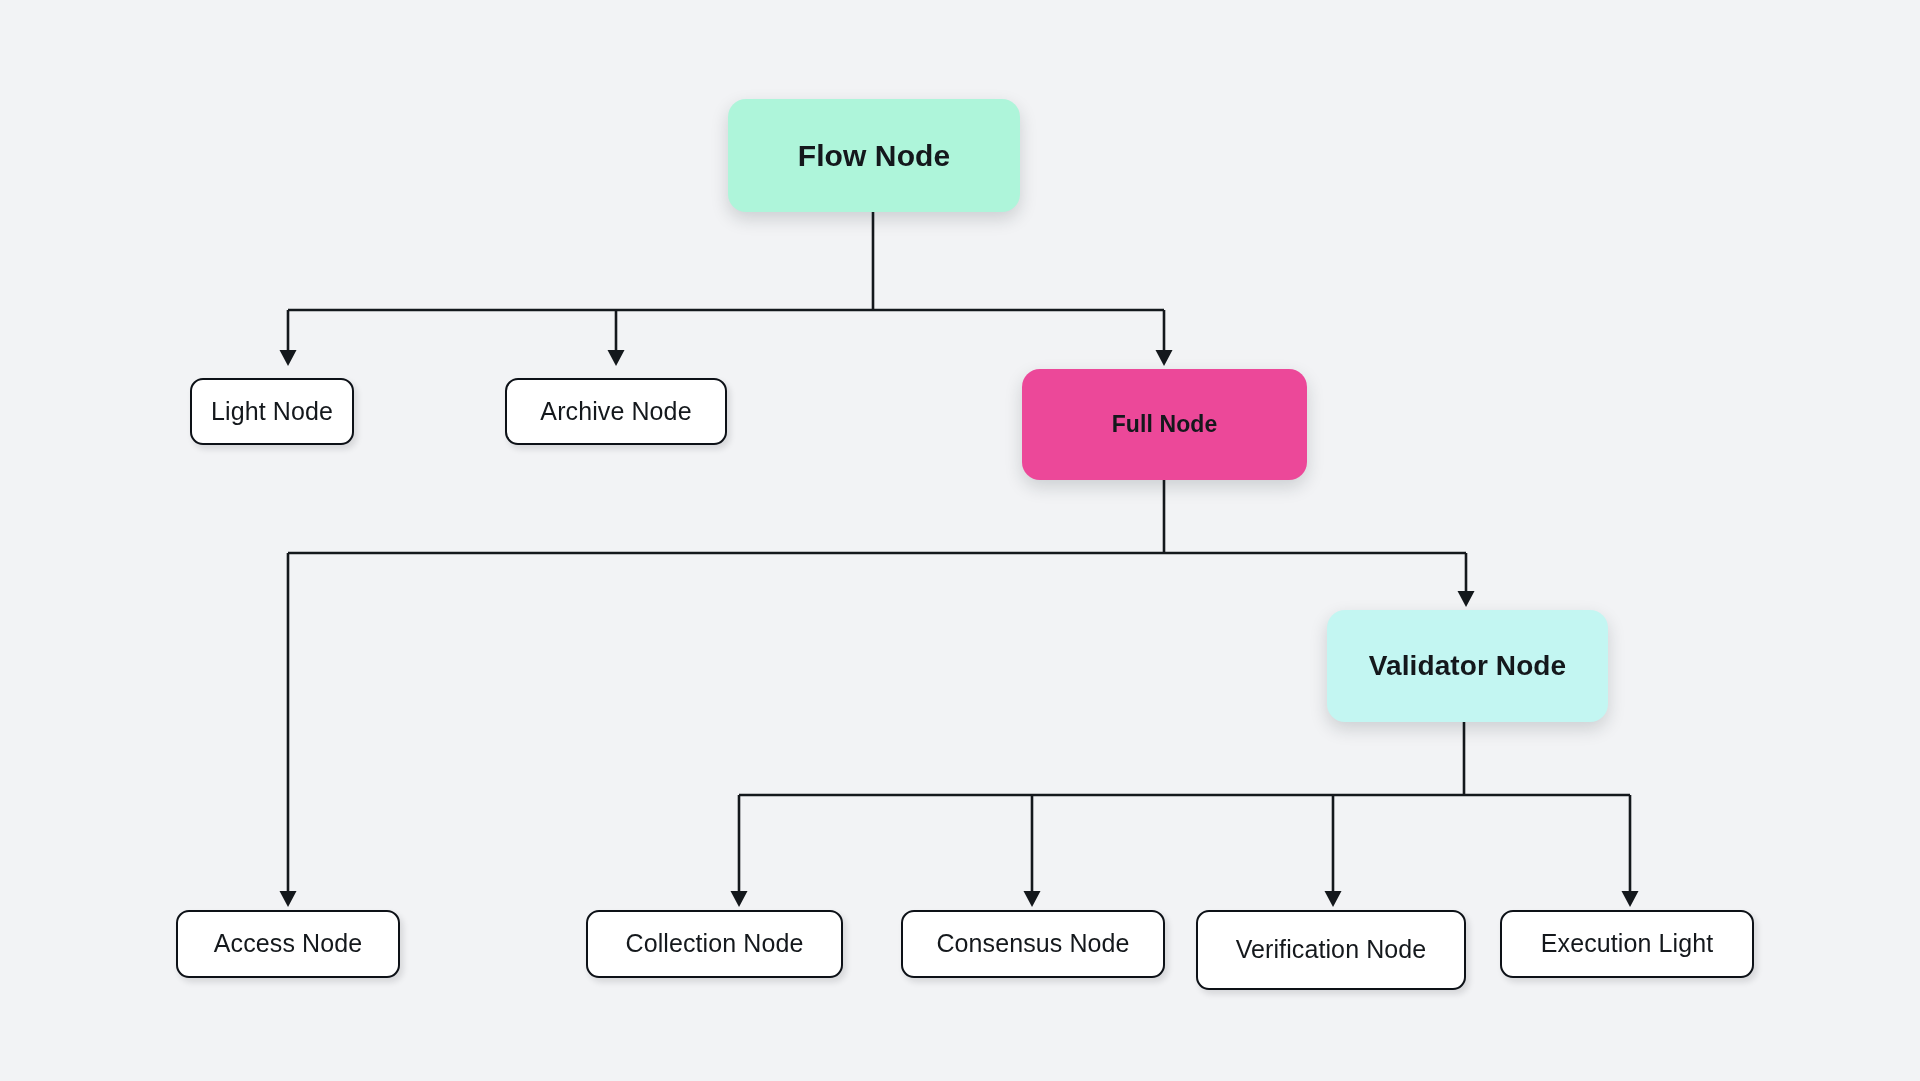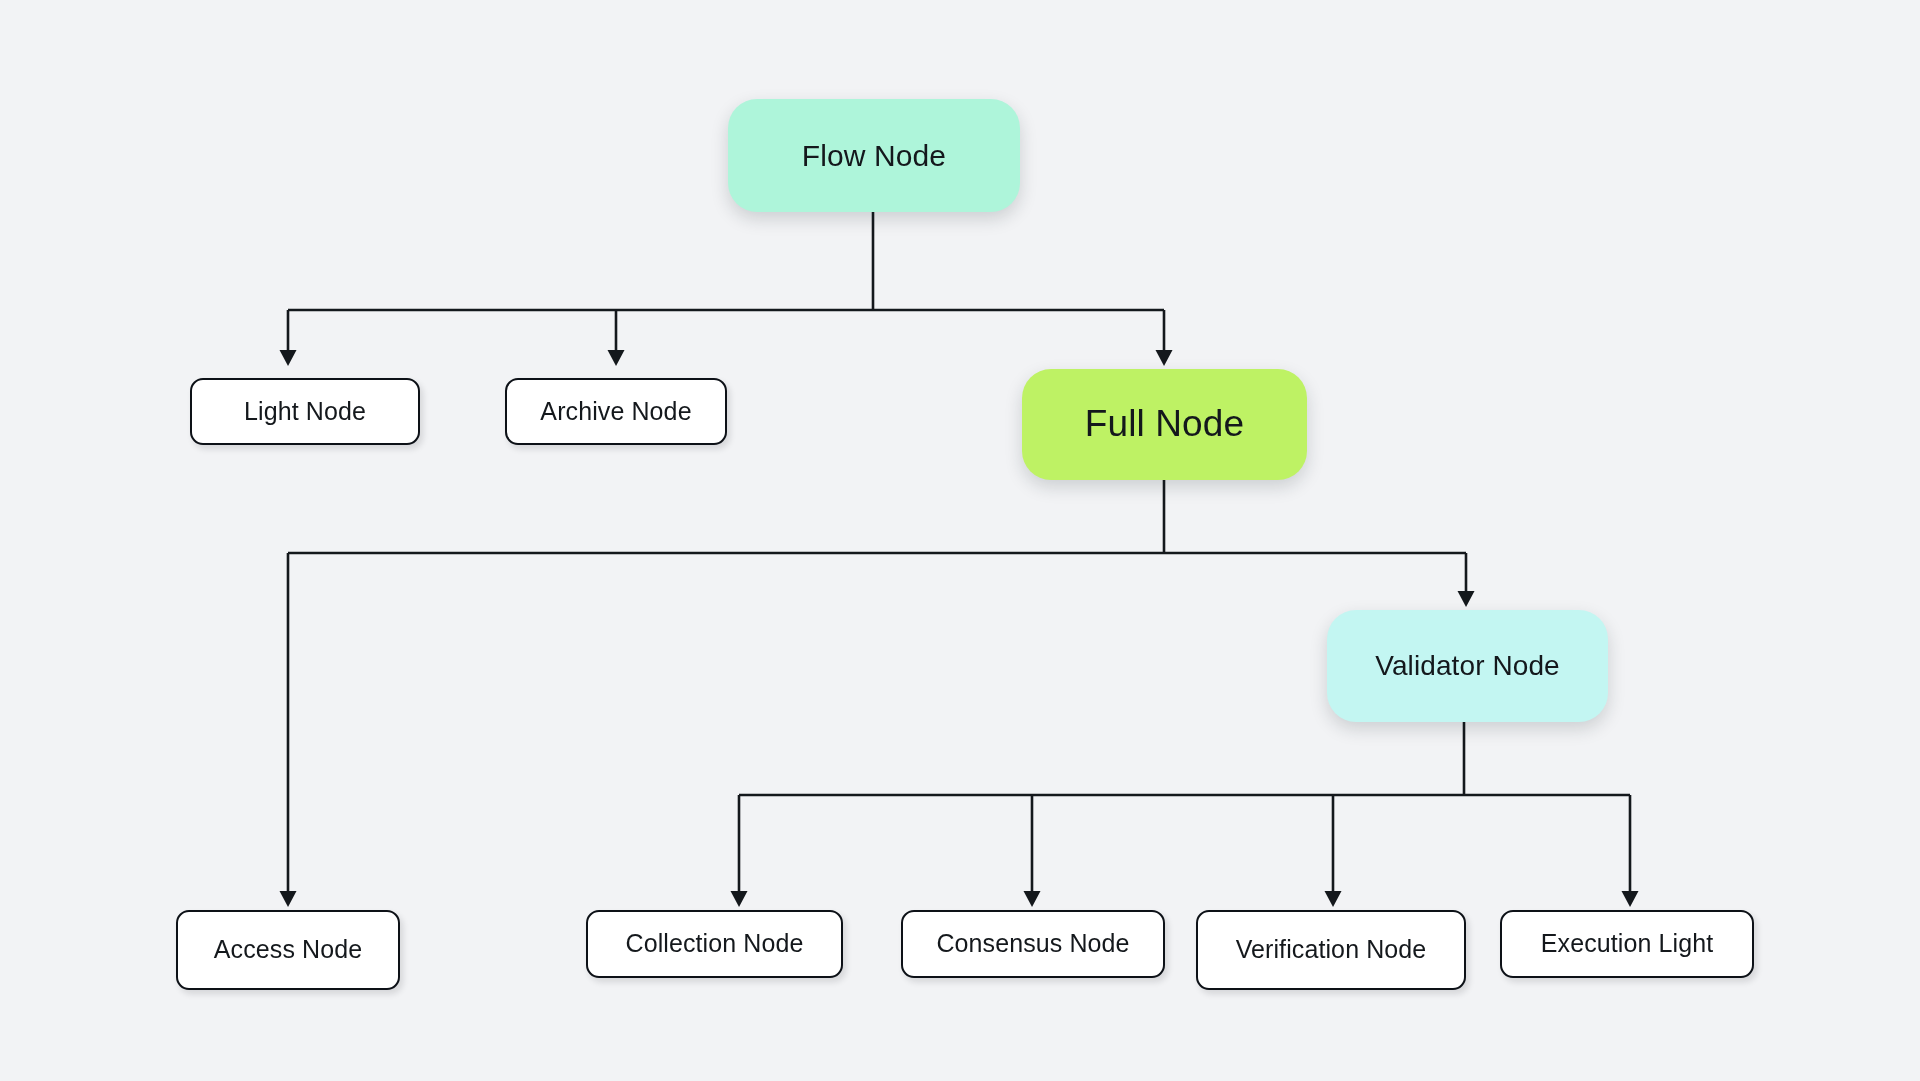--- a/index.html
+++ b/index.html
@@ -45,23 +45,23 @@
     background: #ffffff;
     border: 2.5px solid #0d1117;
     border-radius: 13px;
     box-shadow: 3px 4px 6px rgba(20, 24, 28, 0.13);
     font-size: 25px;
     font-weight: 400;
   }
   
   .node.tinted {
     border: none;
-    border-radius: 29px;
+    border-radius: 18px;
     box-shadow: 0 7px 17px rgba(26, 34, 40, 0.17);
-    font-weight: 400;
+    font-weight: 700;
   }
   .node-label {
     display: block;
     line-height: 1.1;
   }
 </style>
 </head>
 <body style="background: rgb(242, 243, 245);">
 
 <div id="diagram-root">
@@ -112,33 +112,33 @@
         <g>
           <line x1="1630" y1="795" x2="1630" y2="892" stroke="#14181c" stroke-width="2.6" stroke-linecap="butt"></line>
           <polygon points="1621.5,891 1638.5,891 1630,907" fill="#14181c"></polygon>
         </g>
       </g>
     </svg>
   <div id="node-layer">
       <div class="node tinted" style="left: 728px; top: 99px; width: 292px; height: 113px; font-size: 30px; background: rgb(174, 245, 218); color: rgb(20, 24, 28);">
         <span class="node-label">Flow Node</span>
       </div>
-      <div class="node plain" style="left: 190px; top: 378px; width: 230px; height: 67px; font-size: 25px; color: rgb(20, 24, 28);">
+      <div class="node plain" style="left: 190px; top: 378px; width: 164px; height: 67px; font-size: 25px; color: rgb(20, 24, 28);">
         <span class="node-label">Light Node</span>
       </div>
       <div class="node plain" style="left: 505px; top: 378px; width: 222px; height: 67px; font-size: 25px; color: rgb(20, 24, 28);">
         <span class="node-label">Archive Node</span>
       </div>
-      <div class="node tinted" style="left: 1022px; top: 369px; width: 285px; height: 111px; font-size: 37px; background: #bef264; color: rgb(20, 24, 28);">
+      <div class="node tinted" style="left: 1022px; top: 369px; width: 285px; height: 111px; font-size: 23px; background: #ec4899; color: rgb(20, 24, 28);">
         <span class="node-label">Full Node</span>
       </div>
       <div class="node tinted" style="left: 1327px; top: 610px; width: 281px; height: 112px; font-size: 28px; background: rgb(195, 246, 242); color: rgb(20, 24, 28);">
         <span class="node-label">Validator Node</span>
       </div>
-      <div class="node plain" style="left: 176px; top: 910px; width: 224px; height: 80px; font-size: 25px; color: rgb(20, 24, 28);">
+      <div class="node plain" style="left: 176px; top: 910px; width: 224px; height: 68px; font-size: 25px; color: rgb(20, 24, 28);">
         <span class="node-label">Access Node</span>
       </div>
       <div class="node plain" style="left: 586px; top: 910px; width: 257px; height: 68px; font-size: 25px; color: rgb(20, 24, 28);">
         <span class="node-label">Collection Node</span>
       </div>
       <div class="node plain" style="left: 901px; top: 910px; width: 264px; height: 68px; font-size: 25px; color: rgb(20, 24, 28);">
         <span class="node-label">Consensus Node</span>
       </div>
       <div class="node plain" style="left: 1196px; top: 910px; width: 270px; height: 80px; font-size: 25px; color: rgb(20, 24, 28);">
         <span class="node-label">Verification Node</span>

